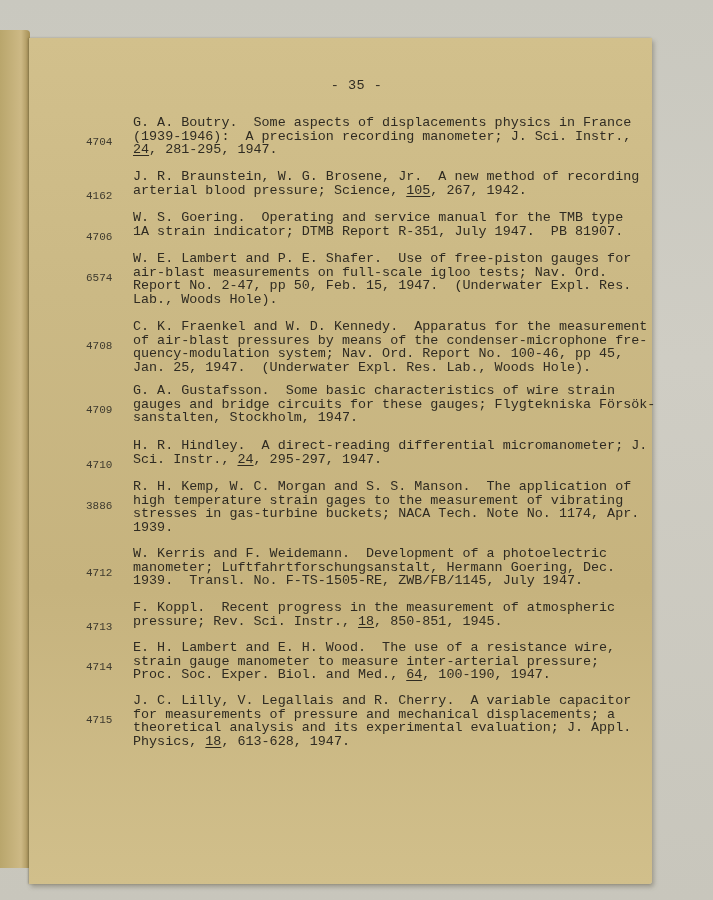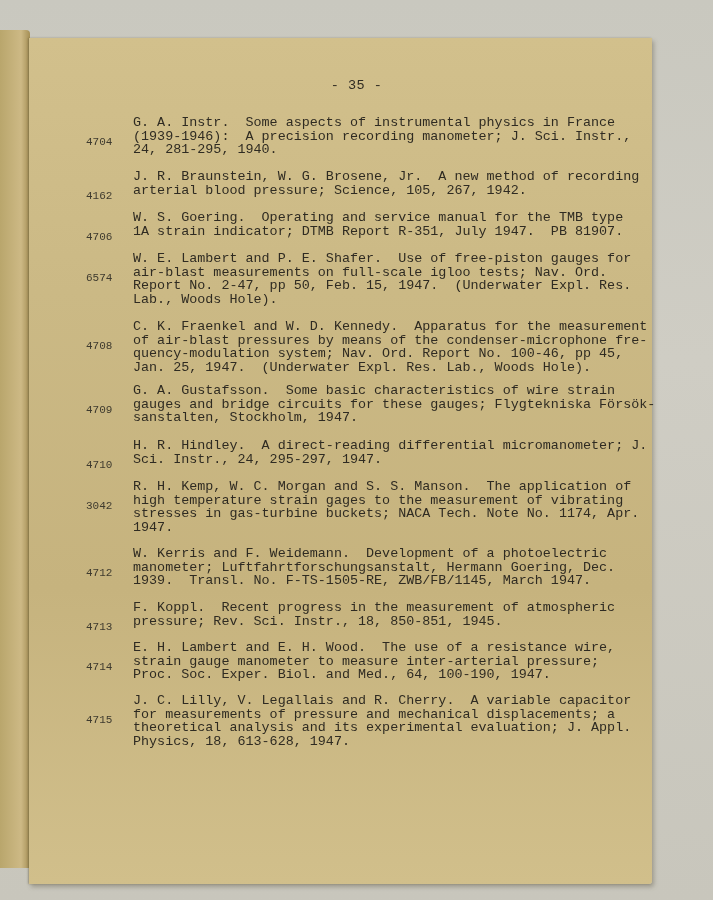--- a/index.html
+++ b/index.html
@@ -68,39 +68,40 @@
       margin-top: 20px;
     }
     .entry .text {
       position: absolute;
       left: 47px;
       top: 0;
       width: 520px;
       white-space: pre;
     }
     .u {
+      text-decoration: underline;
       text-underline-offset: 2px;
       text-align: center;
     }
   </style>
 </head>
 <body>
 
 <div class="left-page"></div>
 <div class="page"></div>
 
 <div class="page-number">- 35 -</div>
 
 <div class="entries">
 
   <div class="entry" style="top:116px">
     <div class="num">4704</div>
-    <div class="text"><span>G. A. Instr.  Some aspects of instrumental physics in France</span>
+    <div class="text"><span>G. A. Boutry.  Some aspects of displacements physics in France</span>
 <span>(1939-1946):  A precision recording manometer; J. Sci. Instr.,</span>
-<span class="u">24</span><span>, 281-295, 1940.</span></div>
+<span class="u">24</span><span>, 281-295, 1947.</span></div>
   </div>
 
   <div class="entry" style="top:170px">
     <div class="num">4162</div>
     <div class="text"><span>J. R. Braunstein, W. G. Brosene, Jr.  A new method of recording</span>
 <span>arterial blood pressure; Science, </span><span class="u">105</span><span>, 267, 1942.</span></div>
   </div>
 
   <div class="entry" style="top:211px">
     <div class="num">4706</div>
@@ -131,32 +132,32 @@
 <span>sanstalten, Stockholm, 1947.</span></div>
   </div>
 
   <div class="entry" style="top:439px">
     <div class="num">4710</div>
     <div class="text"><span>H. R. Hindley.  A direct-reading differential micromanometer; J.</span>
 <span>Sci. Instr., </span><span class="u">24</span><span>, 295-297, 1947.</span></div>
   </div>
 
   <div class="entry" style="top:480px">
-    <div class="num">3042</div>
+    <div class="num">3886</div>
     <div class="text"><span>R. H. Kemp, W. C. Morgan and S. S. Manson.  The application of</span>
 <span>high temperature strain gages to the measurement of vibrating</span>
 <span>stresses in gas-turbine buckets; NACA Tech. Note No. 1174, Apr.</span>
-<span>1947.</span></div>
+<span>1939.</span></div>
   </div>
 
   <div class="entry" style="top:547px">
     <div class="num">4712</div>
     <div class="text"><span>W. Kerris and F. Weidemann.  Development of a photoelectric</span>
 <span>manometer; Luftfahrtforschungsanstalt, Hermann Goering, Dec.</span>
-<span>1939.  Transl. No. F-TS-1505-RE, ZWB/FB/1145, March 1947.</span></div>
+<span>1939.  Transl. No. F-TS-1505-RE, ZWB/FB/1145, July 1947.</span></div>
   </div>
 
   <div class="entry" style="top:601px">
     <div class="num">4713</div>
     <div class="text"><span>F. Koppl.  Recent progress in the measurement of atmospheric</span>
 <span>pressure; Rev. Sci. Instr., </span><span class="u">18</span><span>, 850-851, 1945.</span></div>
   </div>
 
   <div class="entry" style="top:641px">
     <div class="num">4714</div>

